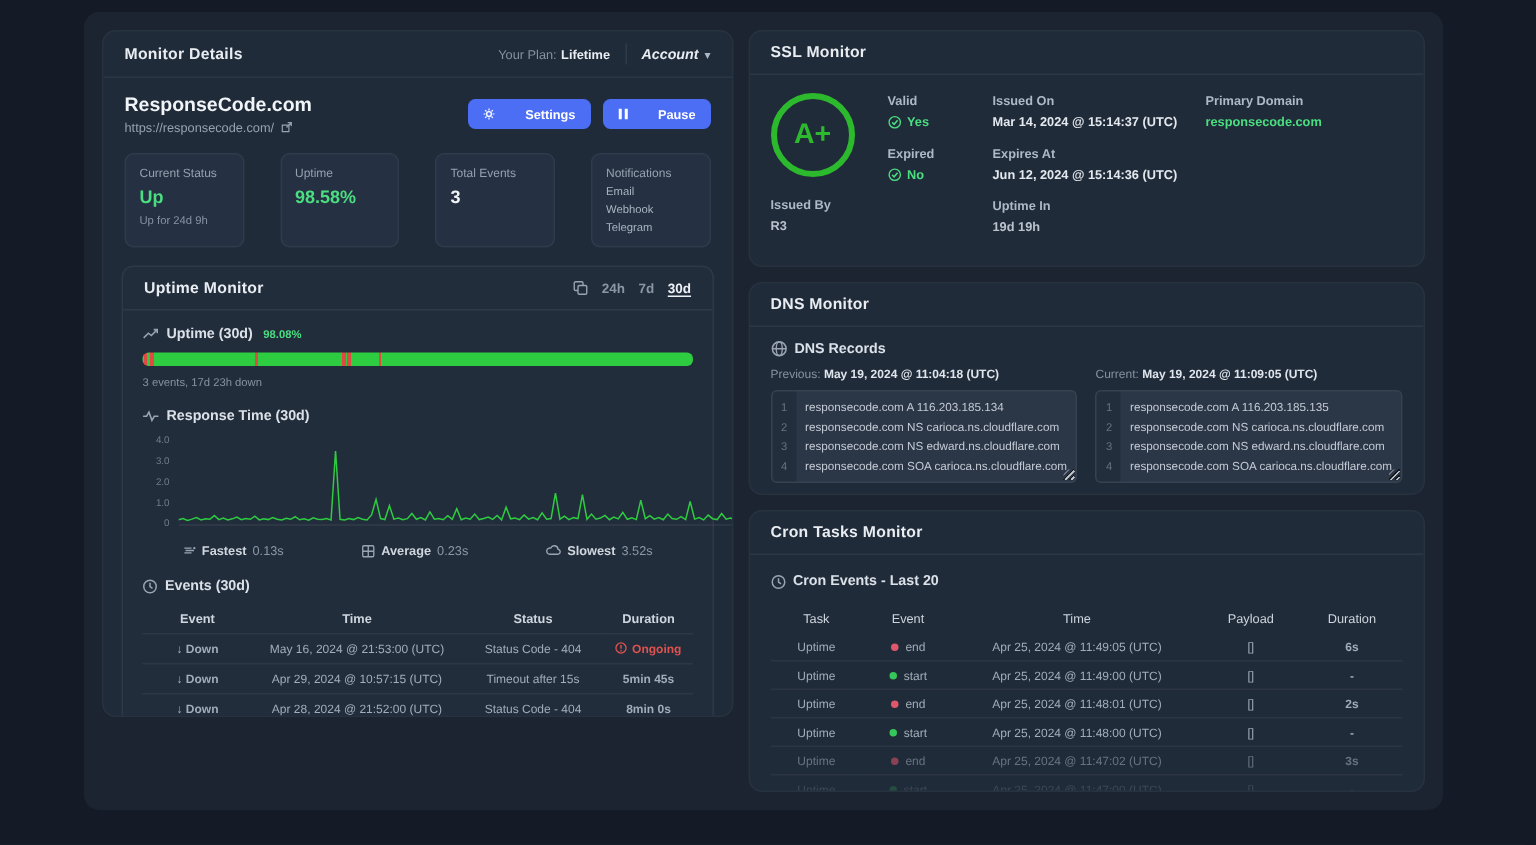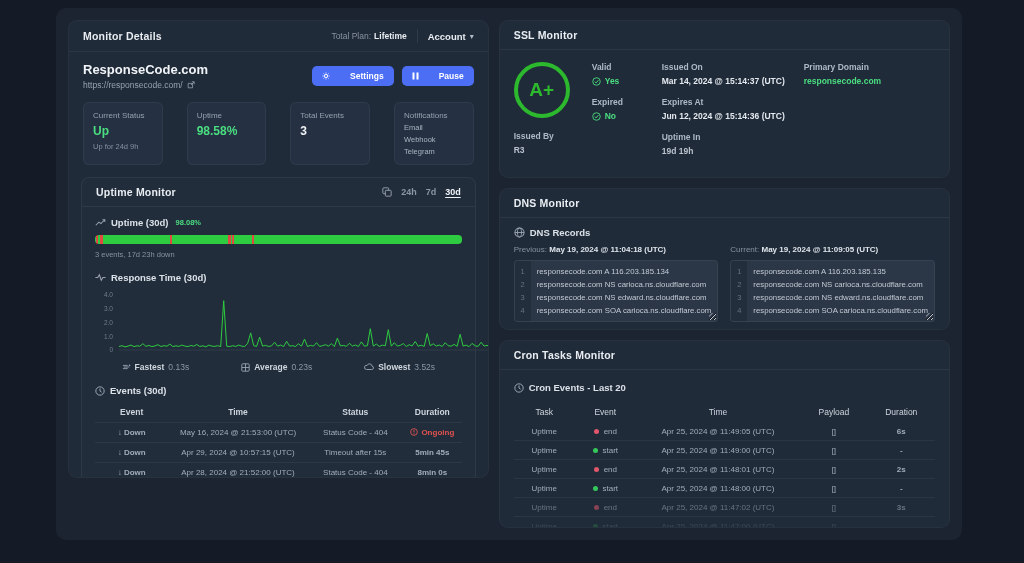--- a/index.html
+++ b/index.html
@@ -26,21 +26,21 @@
     padding:8px 14px; min-height:26px;
   }
   .card-title { font-size:10.5px; font-weight:bold; color:#e9edf2; letter-spacing:.2px; }
   .divider { height:1px; background:rgba(255,255,255,0.06); }
 
   
   .header-right { display:flex; align-items:center; gap:10px; }
   .plan { font-size:8.5px; color:#8792a1; }
   .plan b { color:#e9edf2; margin-left:3px; }
   .vsep { width:1px; height:14px; background:rgba(255,255,255,0.08); }
-  .account { font-size:9.5px; font-weight:bold; color:#e9edf2; display:flex; align-items:center; gap:4px; cursor:pointer; }
+  .account { font-size:9.5px; font-weight:bold; color:#e9edf2; display:flex; align-items:center; gap:4px; cursor:pointer;font-style:italic; }
   .account .chev { font-size:8px; color:#aeb9c6; }
 
   
   .monitor-head { display:flex; justify-content:space-between; align-items:flex-start; padding:10px 14px 8px; }
   .monitor-name { font-size:13px; font-weight:bold; color:#f2f5f8; }
   .monitor-url { font-size:8.5px; color:#97a2b0; margin-top:3px; display:flex; align-items:center; gap:4px; cursor:pointer; }
   .btn-row { display:flex; gap:8px; margin-top:4px; }
   .btn {
     background:#4c6ef5; color:#fff; border:none; border-radius:5px;
     font-size:8.5px; font-weight:bold; padding:5px 10px;
@@ -156,21 +156,21 @@
 </style>
 </head>
 <body>
 
 <div class="app">
 
   <div class="card left-card">
     <div class="card-header">
       <span class="card-title">Monitor Details</span>
       <span class="header-right">
-        <span class="plan"><span>Total Plan:</span><b>Lifetime</b></span>
+        <span class="plan"><span>Your Plan:</span><b>Lifetime</b></span>
         <span class="vsep"></span>
         <span class="account">
           <span>Account</span>
           <span class="chev">▾</span>
         </span>
       </span>
     </div>
     <div class="divider"></div>
 
     <div class="monitor-head">

